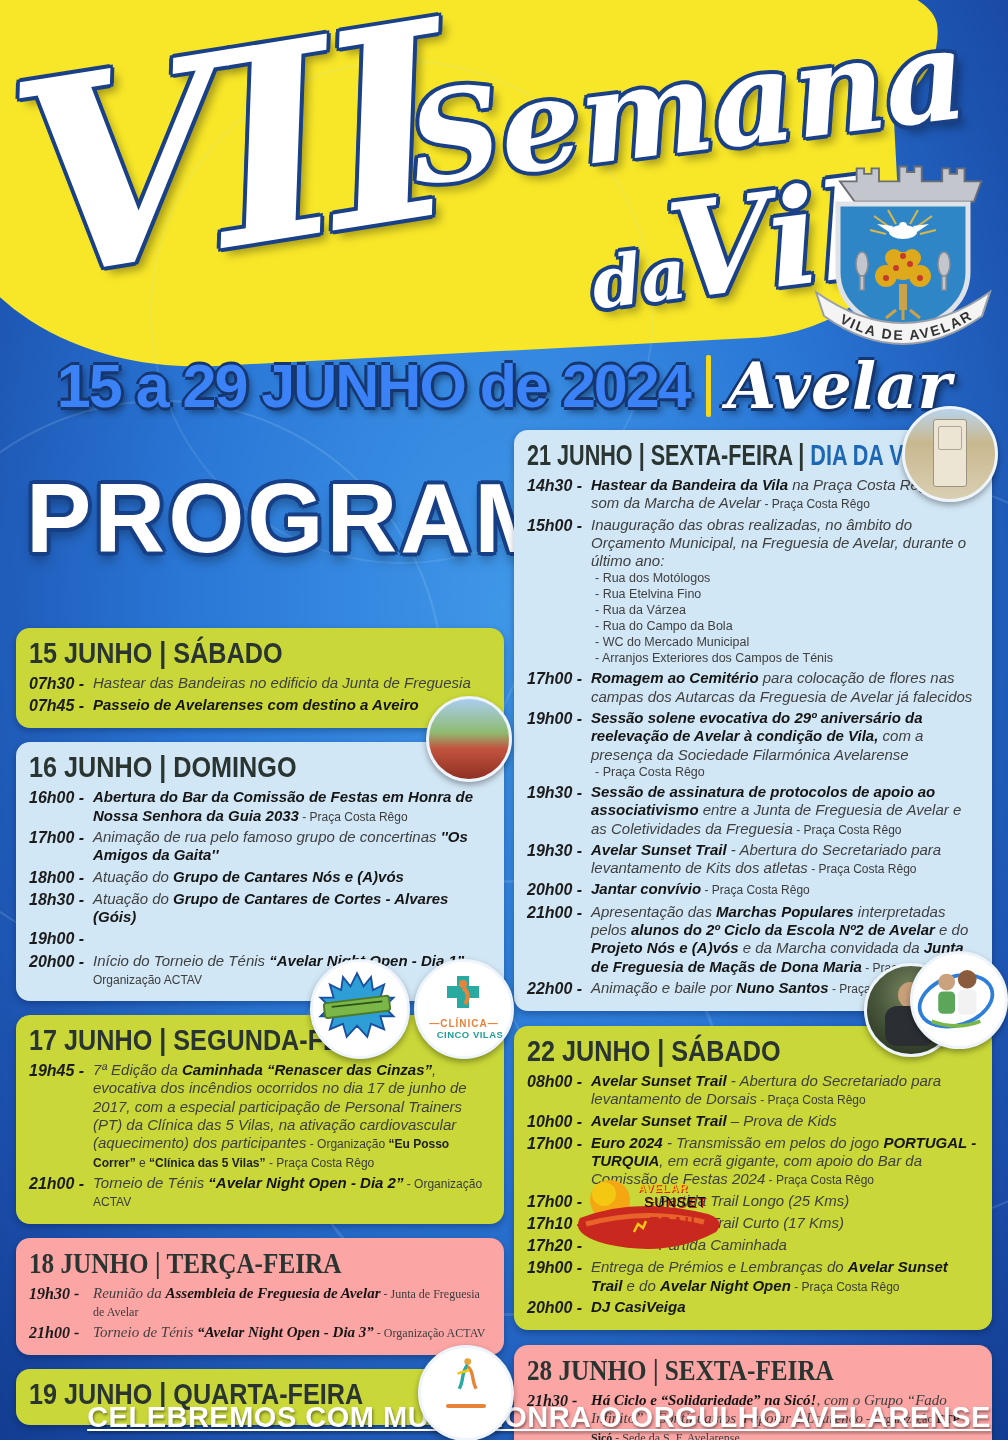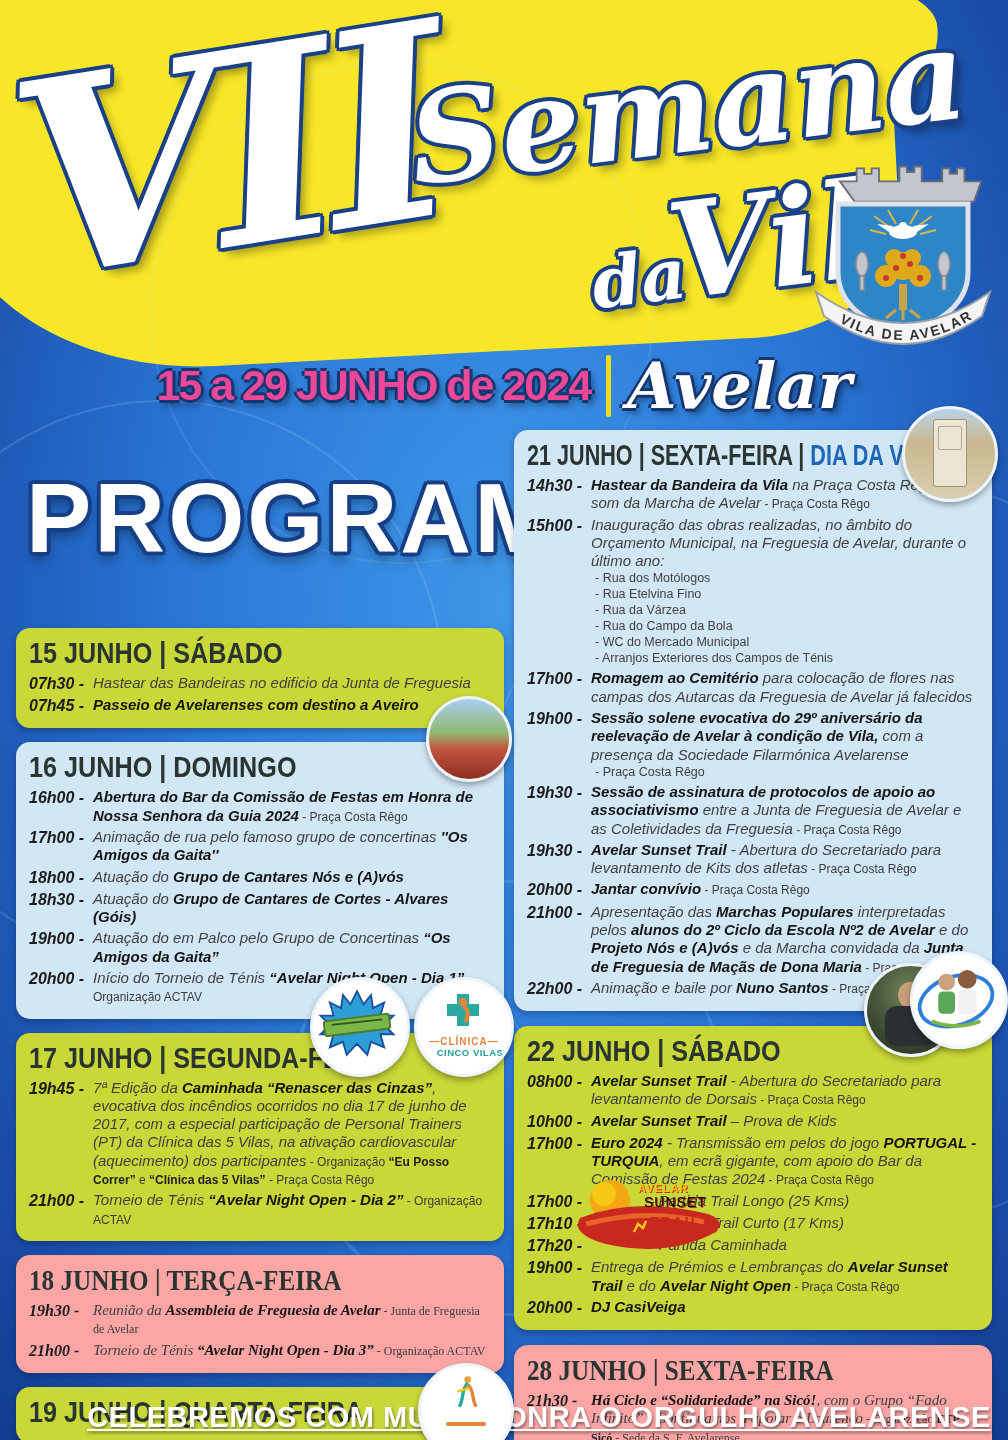--- a/index.html
+++ b/index.html
@@ -26,21 +26,21 @@
        font-weight:bold;font-size:268px;line-height:1;transform:rotate(-9deg);letter-spacing:-12px;}
   .script{font-family:"DejaVu Serif",serif;font-style:italic;font-weight:bold;line-height:1;}
   #t-semana{position:absolute;left:408px;top:44px;font-size:126px;transform:rotate(-7deg);}
   #t-da{position:absolute;left:592px;top:244px;font-size:70px;transform:rotate(-7deg);}
   #t-vila{position:absolute;left:668px;top:170px;font-size:132px;transform:rotate(-7deg);}
 
   #crest{position:absolute;right:6px;top:146px;width:198px;height:200px;}
 
   #dateline{position:absolute;left:0;top:348px;width:100%;display:flex;justify-content:center;
             align-items:center;gap:16px;}
-  #date-range{font-size:43px;font-weight:bold;letter-spacing:-2px;color:#ec4899;
+  #date-range{font-size:61px;font-weight:bold;letter-spacing:-2px;color:#3b82f6;
       text-shadow:3px 0 0 #16366f,-3px 0 0 #16366f,0 3px 0 #16366f,0 -3px 0 #16366f,4px 5px 7px rgba(0,0,0,.45);}
   #date-divider{width:5px;height:62px;background:#f3d81c;border-radius:2px;}
   #town{font-family:"DejaVu Serif",serif;font-style:italic;font-weight:bold;font-size:64px;color:#fff;
       text-shadow:3px 0 0 #16366f,-3px 0 0 #16366f,0 3px 0 #16366f,0 -3px 0 #16366f,4px 5px 7px rgba(0,0,0,.45);}
 
   #programa{position:absolute;left:26px;top:462px;font-size:98px;font-weight:bold;letter-spacing:3px;
       color:#fff;
       text-shadow:4px 0 0 #173f86,-4px 0 0 #173f86,0 4px 0 #173f86,0 -4px 0 #173f86,
         3px 3px 0 #173f86,-3px 3px 0 #173f86,3px -3px 0 #173f86,-3px -3px 0 #173f86,
         0 8px 12px rgba(0,0,0,.35);}
@@ -187,37 +187,36 @@
         </div>
         <div class="ev">
           <span class="ev-time">07h45</span>
           <span class="ev-text"><span class="sg-b">Passeio de Avelarenses com destino a Aveiro</span></span>
         </div>
       </section>
       <section class="card theme-blue">
         <h2 class="card-title"><span>16 JUNHO | DOMINGO</span></h2>
         <div class="ev">
           <span class="ev-time">16h00</span>
-          <span class="ev-text"><span class="sg-b">Abertura do Bar da Comissão de Festas em Honra de Nossa Senhora da Guia 2024</span><span class="sg-s"> - Praça Costa Rêgo</span></span>
+          <span class="ev-text"><span class="sg-b">Abertura do Bar da Comissão de Festas em Honra de Nossa Senhora da Guia 2033</span><span class="sg-s"> - Praça Costa Rêgo</span></span>
         </div>
         <div class="ev">
           <span class="ev-time">17h00</span>
           <span class="ev-text"><span class="sg-n">Animação de rua pelo famoso grupo de concertinas </span><span class="sg-b">''Os Amigos da Gaita''</span></span>
         </div>
         <div class="ev">
           <span class="ev-time">18h00</span>
           <span class="ev-text"><span class="sg-n">Atuação do </span><span class="sg-b">Grupo de Cantares Nós e (A)vós</span></span>
         </div>
         <div class="ev">
           <span class="ev-time">18h30</span>
           <span class="ev-text"><span class="sg-n">Atuação do </span><span class="sg-b">Grupo de Cantares de Cortes - Alvares (Góis)</span></span>
         </div>
         <div class="ev">
           <span class="ev-time">19h00</span>
-          <span class="ev-text"><span class="sg-n">Atuação do em Palco pelo Grupo de Concertinas </span><span class="sg-b">“Os Amigos da Gaita”</span></span>
         </div>
         <div class="ev">
           <span class="ev-time">20h00</span>
           <span class="ev-text"><span class="sg-n">Início do Torneio de Ténis </span><span class="sg-b">“Avelar Night Open - Dia 1”</span><span class="sg-s"> - Organização ACTAV</span></span>
         </div>
   <div class="circ ph-group"></div>
 </section>
       <section class="card theme-green">
         <h2 class="card-title"><span>17 JUNHO | SEGUNDA-FEIRA</span></h2>
         <div class="ev">

